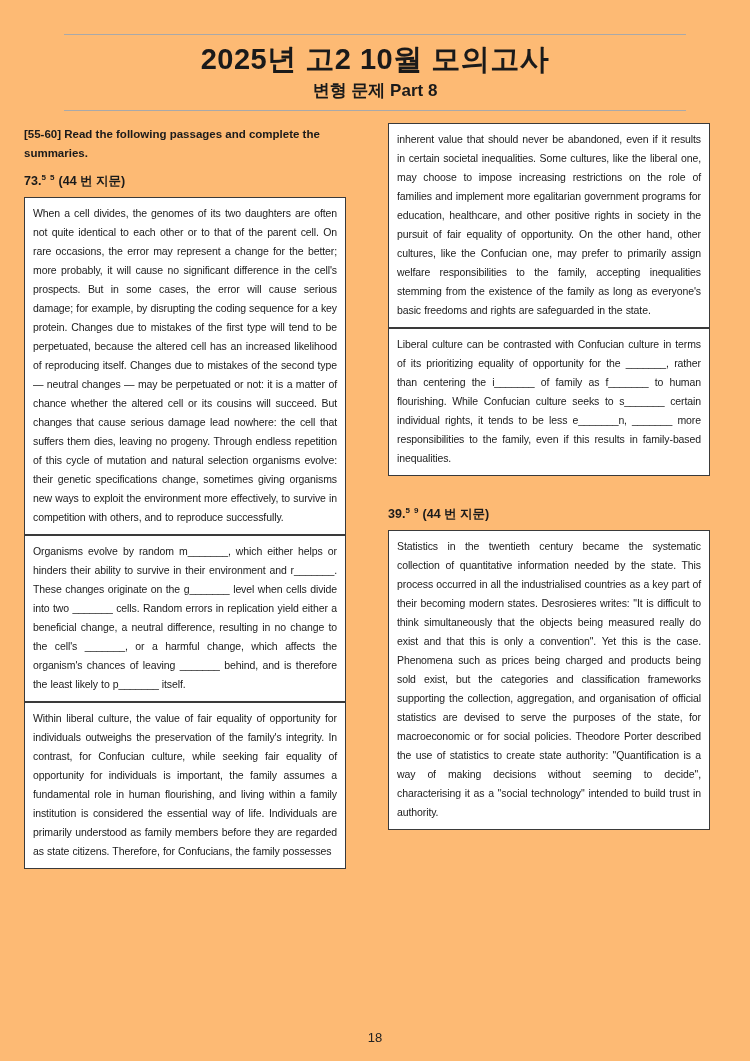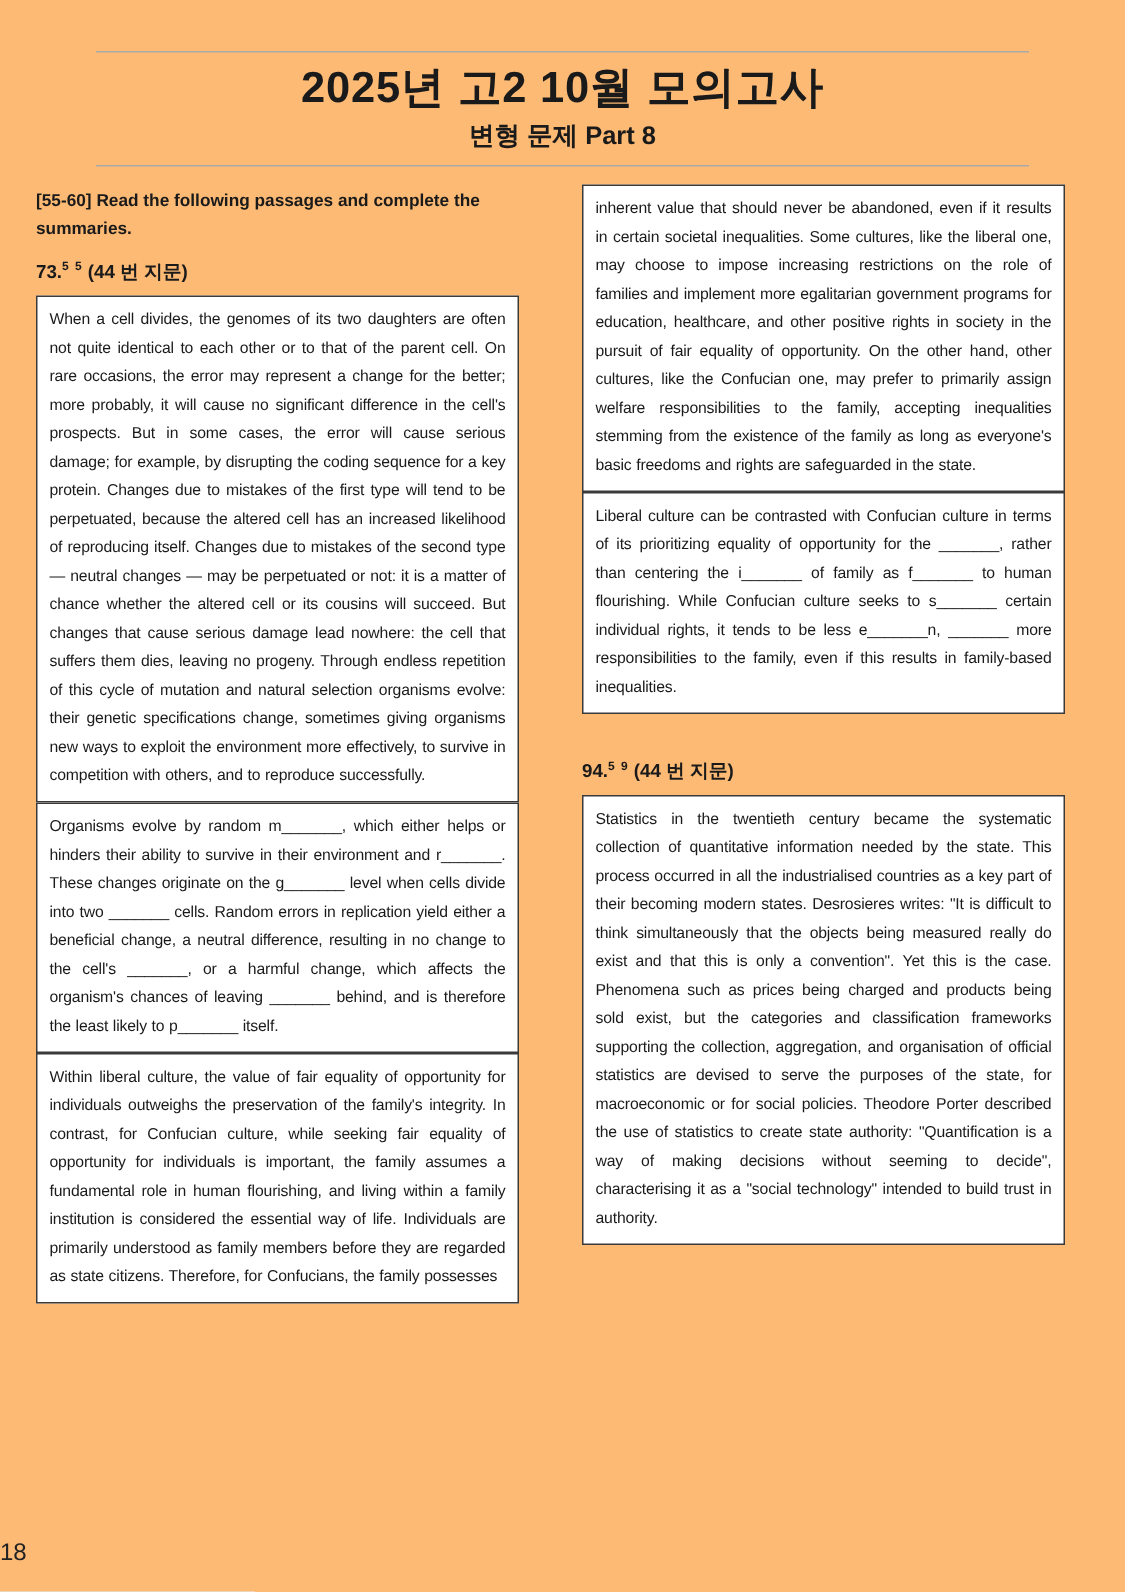--- a/index.html
+++ b/index.html
@@ -27,21 +27,21 @@
   .box {
     border:1px solid #3a3a3a; padding:6px 8px 7px 8px; 
     background:#fff;
   }
   .box p {
     font-size:10.5px; line-height:19px; text-align:justify;
     letter-spacing:-0.1px; word-spacing:0.3px;
   }
   .footer {
     position:absolute; bottom:16px; left:0; width:100%;
-    font-size:16px; color:#222;
+    text-align:center; font-size:13px; color:#222;
   }
 </style>
 </head>
 <body>
 
 <div class="page">
 
   <div class="hdr">
     <hr class="rule rule-top">
     <div class="title">2025년 고2 10월 모의고사</div>
@@ -78,21 +78,21 @@
 
       <div class="box">
         <p>inherent value that should never be abandoned, even if it results in certain societal inequalities. Some cultures, like the liberal one, may choose to impose increasing restrictions on the role of families and implement more egalitarian government programs for education, healthcare, and other positive rights in society in the pursuit of fair equality of opportunity. On the other hand, other cultures, like the Confucian one, may prefer to primarily assign welfare responsibilities to the family, accepting inequalities stemming from the existence of the family as long as everyone's basic freedoms and rights are safeguarded in the state.</p>
       </div>
 
       <div class="box">
         <p>Liberal culture can be contrasted with Confucian culture in terms of its prioritizing equality of opportunity for the _______, rather than centering the i_______ of family as f_______ to human flourishing. While Confucian culture seeks to s_______ certain individual rights, it tends to be less e_______n, _______ more responsibilities to the family, even if this results in family-based inequalities.</p>
       </div>
 
       <div class="q-label spaced">
-        <span class="q-num">94.</span><sup>5 9</sup><span class="q-ref">(44 번 지문)</span>
+        <span class="q-num">39.</span><sup>5 9</sup><span class="q-ref">(44 번 지문)</span>
       </div>
 
       <div class="box">
         <p>Statistics in the twentieth century became the systematic collection of quantitative information needed by the state. This process occurred in all the industrialised countries as a key part of their becoming modern states. Desrosieres writes: "It is difficult to think simultaneously that the objects being measured really do exist and that this is only a convention". Yet this is the case. Phenomena such as prices being charged and products being sold exist, but the categories and classification frameworks supporting the collection, aggregation, and organisation of official statistics are devised to serve the purposes of the state, for macroeconomic or for social policies. Theodore Porter described the use of statistics to create state authority: "Quantification is a way of making decisions without seeming to decide", characterising it as a "social technology" intended to build trust in authority.</p>
       </div>
 
 
     </div>
 
   </div>

